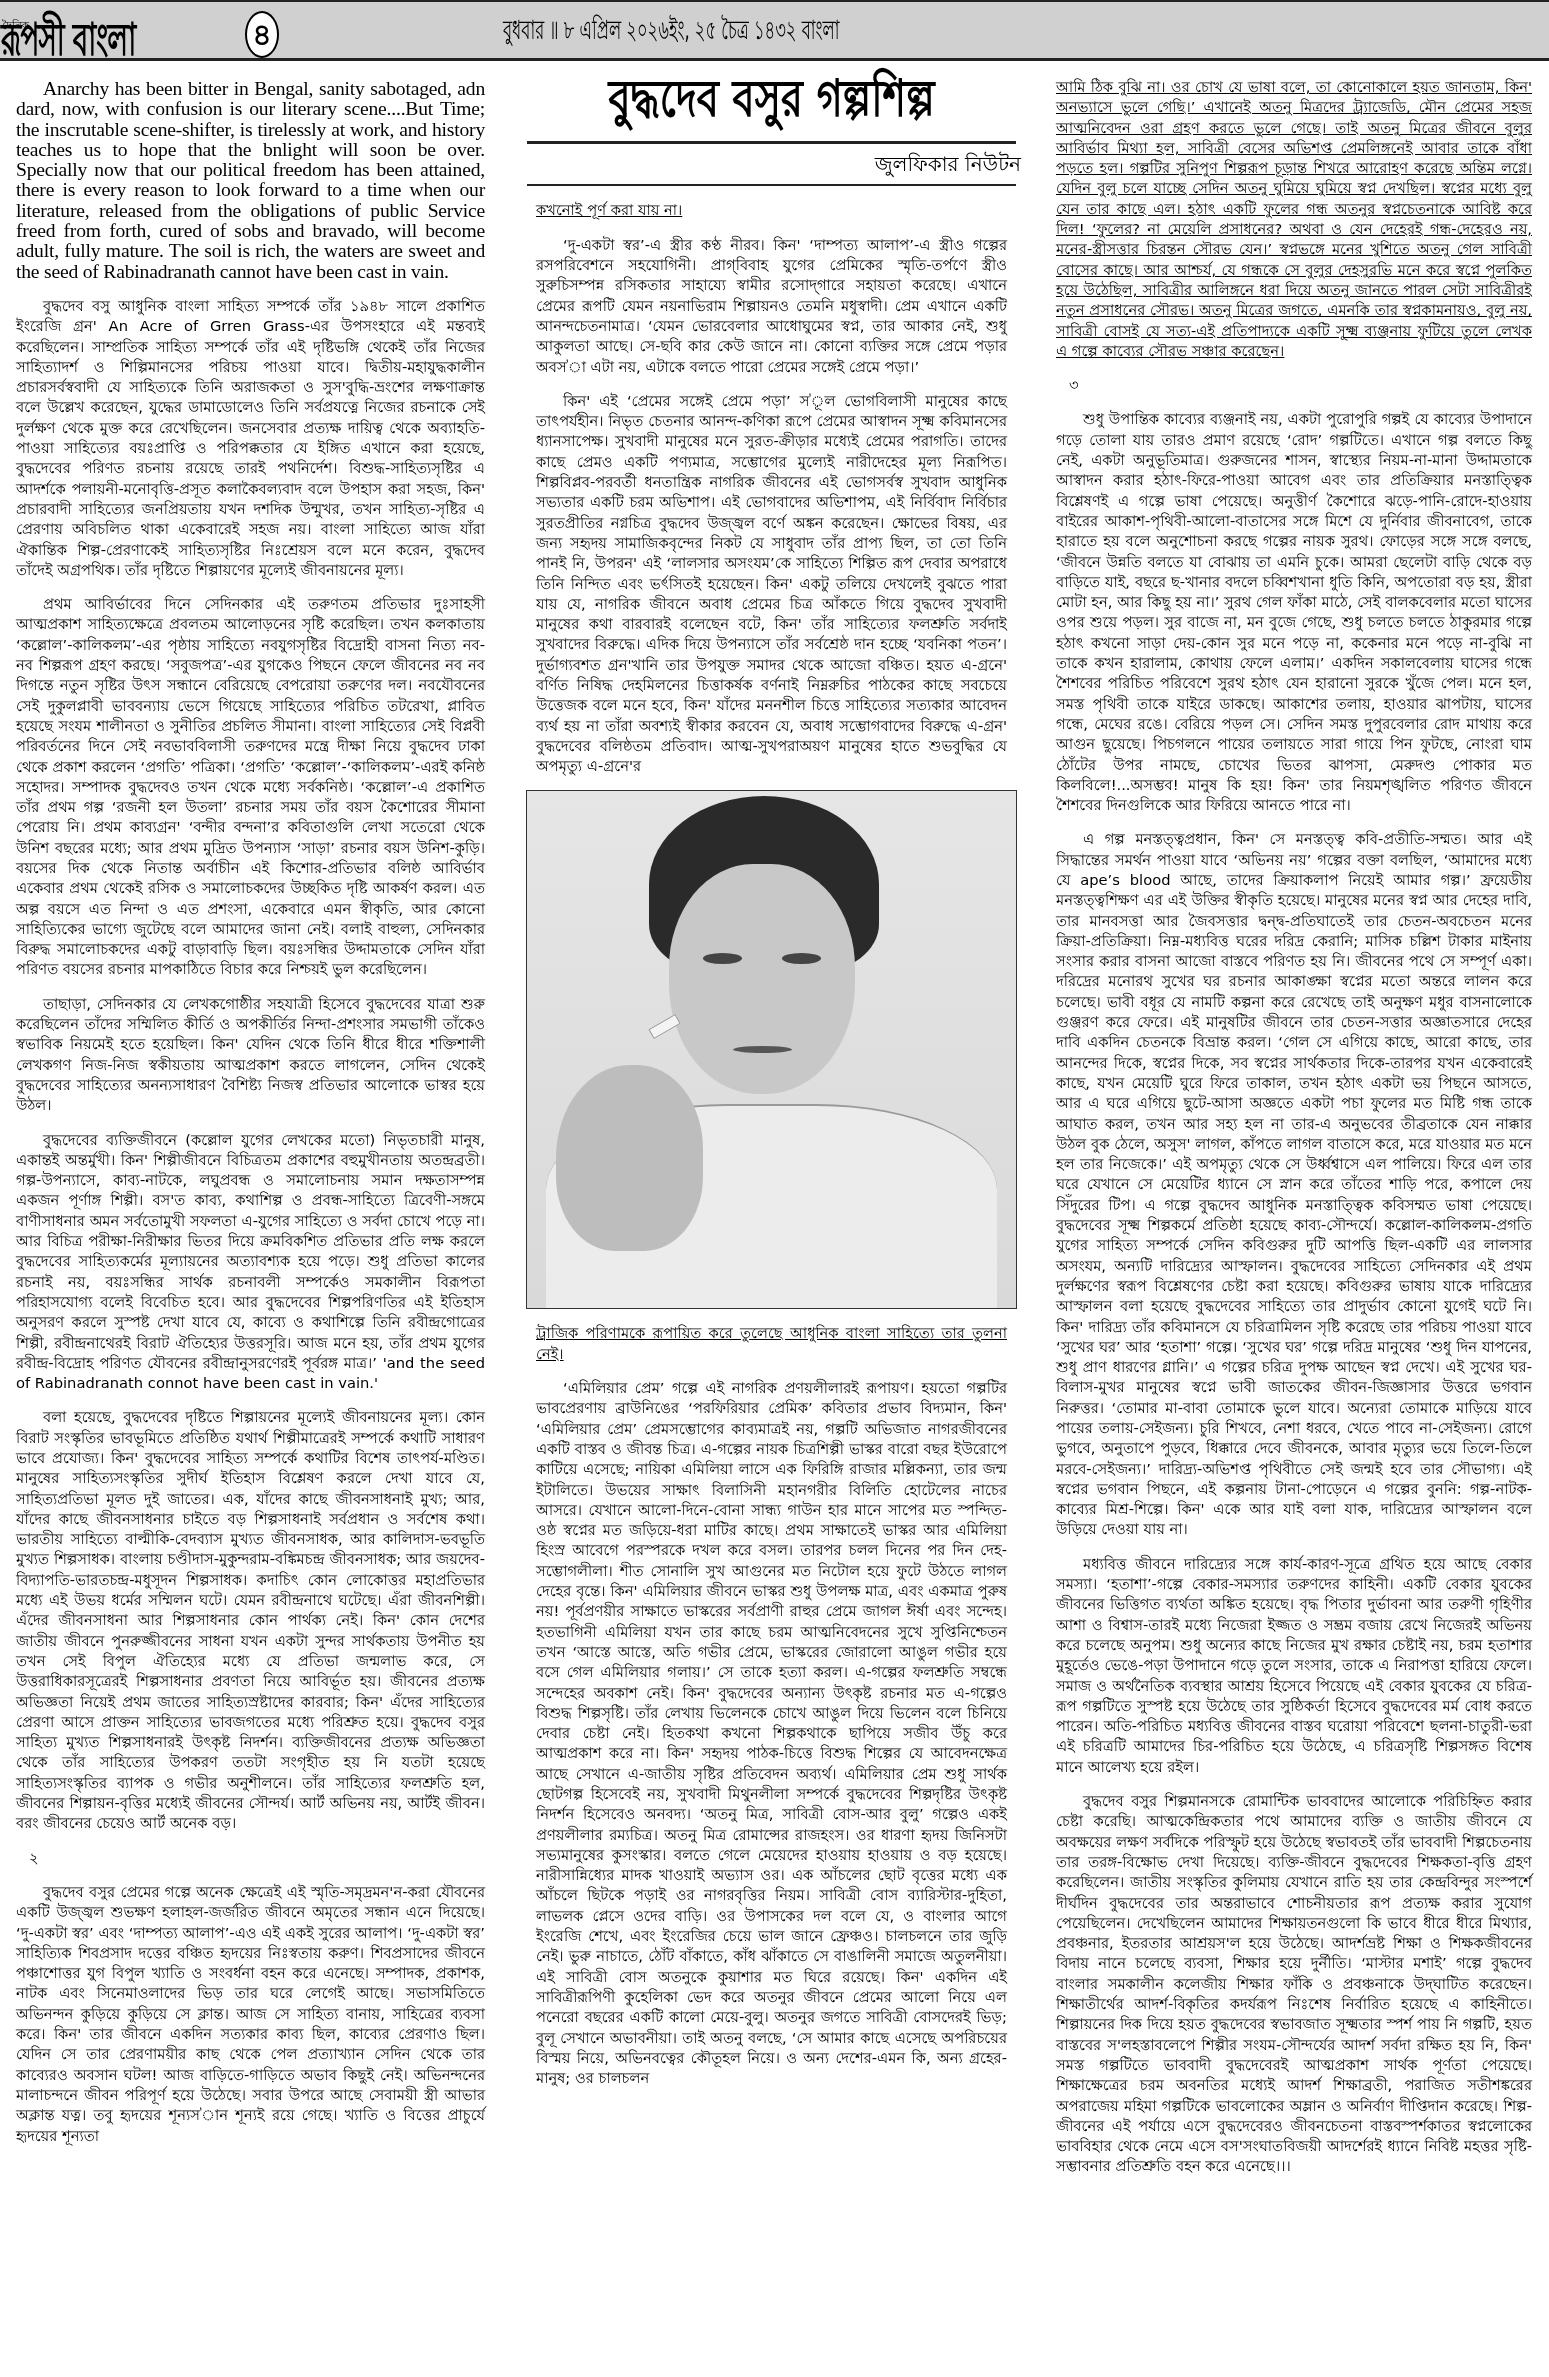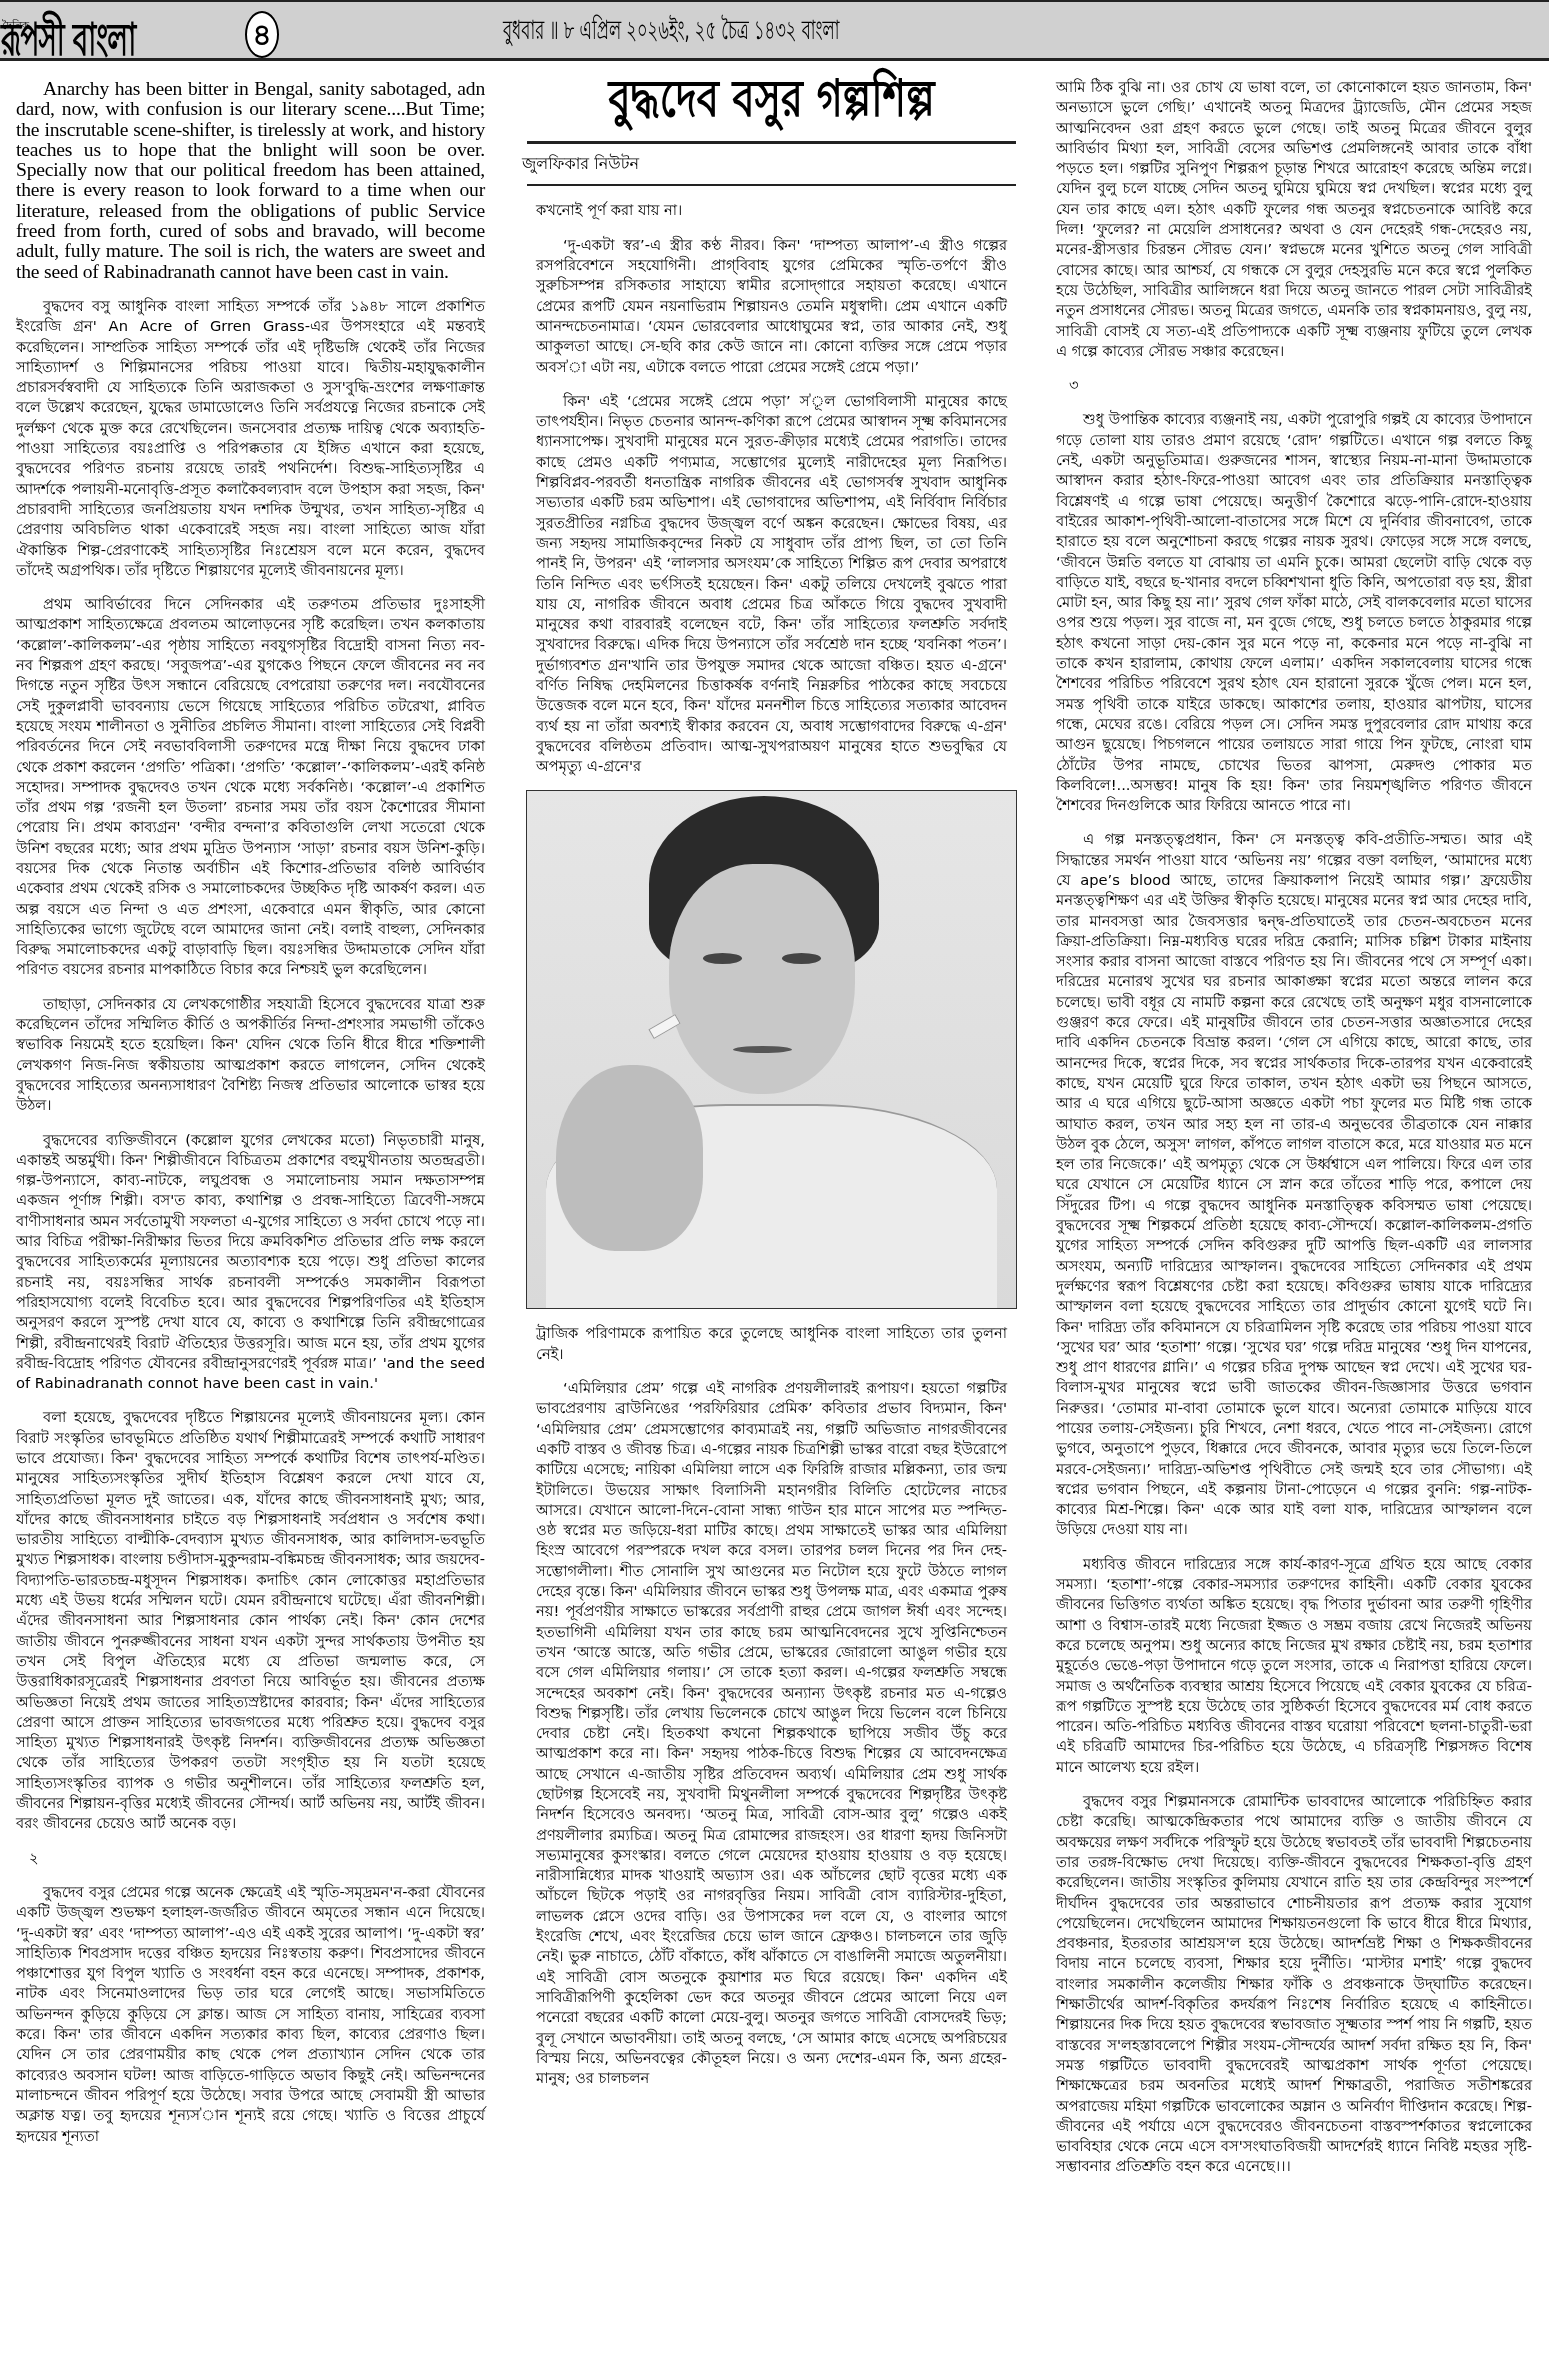--- a/index.html
+++ b/index.html
@@ -11,29 +11,29 @@
   .mast-title { position: absolute; left: 1px; top: 3.9px; font-size: 45px; font-weight: bold; font-family: "DejaVu Sans", sans-serif; letter-spacing: -1.5px; line-height: 54px; transform: scaleX(0.62); transform-origin: left center; }
   .mast-page { position: absolute; left: 79px; top: 8.8px; width: 30px; height: 43px; border: 2.4px solid #000; border-radius: 50%; background: #fff; font-size: 30px; font-weight: bold; text-align: center; line-height: 43px; font-family: "DejaVu Sans", sans-serif; }
   .mast-date { position: absolute; left: 503px; top: 10.8px; font-size: 26.4px; font-family: "DejaVu Sans", sans-serif; transform: scaleX(0.62); transform-origin: left center; white-space: nowrap; line-height: 34px; }
 
   
   .col { position: absolute; top: 63px; font-size: 14.7px; line-height: 20.3px; text-align: justify; font-family: "DejaVu Sans", sans-serif; }
   .col-1 { left: 2px; width: 497px; }
   .col-2 { left: 522px; width: 499px; }
   .col-3 { left: 1042px; width: 504px; top: 63px; }
   .col p { margin: 14px; text-indent: 27px; }
-  .col p.noindent { text-indent: 0; }
+  .col p.noindent { text-indent: 0; text-decoration: underline; }
   .col .sec-num { text-indent: 27px; margin: 2px 0; }
 
   .english-intro { font-family: "Liberation Serif", serif; font-size: 19.6px; line-height: 20.3px; text-align: justify; text-indent: 27px; margin: 0 0 1px 0; letter-spacing: -0.2px; }
 
   
   .headline { font-size: 51px; font-weight: bold; text-align: center; line-height: 78px; height: 78px; font-family: "DejaVu Sans", sans-serif; white-space: nowrap; overflow: hidden; transform: scaleX(0.78); transform-origin: center; margin: 0 -64px; }
   .rule { height: 2.9px; background: #222; margin: 2.9px 4.9px; }
-  .byline { font-size: 16px; text-align: left; line-height: 34px; height: 34px; font-family: "DejaVu Sans", sans-serif; }
+  .byline { font-size: 20px; text-align: right; line-height: 34px; height: 34px; font-family: "DejaVu Sans", sans-serif; }
 
   
   .photo { width: 491px; height: 519px; margin: 8.8px 3.9px 4.9px 3.9px; border: 1.5px solid #333; box-sizing: border-box; position: relative; background: linear-gradient(180deg, #e6e6e6 0%, #d9d9d9 100%); overflow: hidden; }
   .photo .hair { position: absolute; left: 122px; top: 4.9px; width: 230px; height: 176px; background: #2a2a2a; border-radius: 55% 55% 30% 30%; }
   .photo .face { position: absolute; left: 142px; top: 73px; width: 186px; height: 230px; background: #c8c8c8; border-radius: 45% 45% 48% 48%; }
   .photo .eye-l { position: absolute; left: 176px; top: 162px; width: 39px; height: 10.8px; background: #444; border-radius: 50%; }
   .photo .eye-r { position: absolute; left: 255px; top: 162px; width: 39px; height: 10.8px; background: #444; border-radius: 50%; }
   .photo .mouth { position: absolute; left: 206px; top: 255px; width: 59px; height: 6.9px; background: #555; border-radius: 50%; }
   .photo .shirt { position: absolute; left: 19.6px; top: 313px; width: 451px; height: 211px; background: #ececec; border-radius: 40% 40% 0 0; border-top: 2px solid #999; }
   .photo .hand { position: absolute; left: 29px; top: 274px; width: 147px; height: 186px; background: #bdbdbd; border-radius: 50% 45% 40% 40%; }

